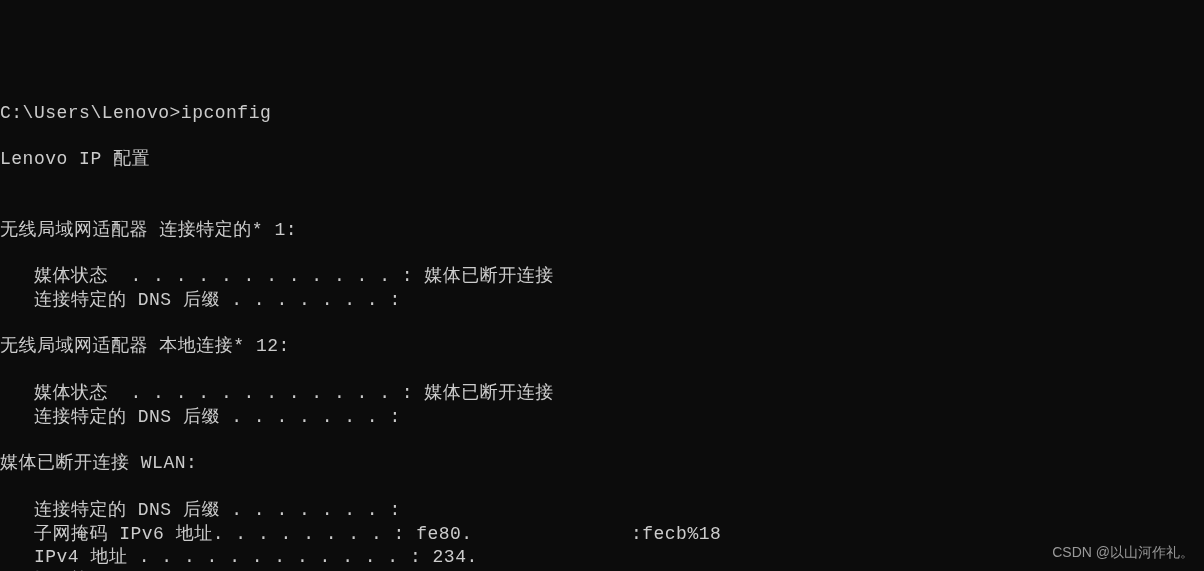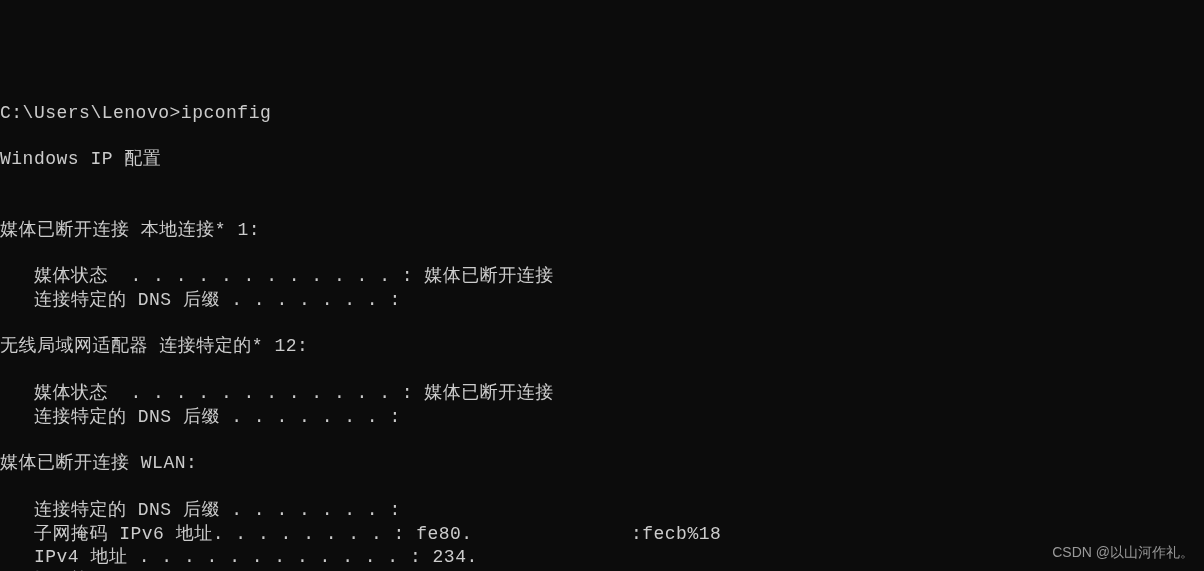--- a/index.html
+++ b/index.html
@@ -35,29 +35,29 @@
       margin-left: 20px;
     }
   </style>
 </head>
 <body>
 
 
 
 <div class="terminal"><span><span>C:\Users\Lenovo&gt;</span><span>ipconfig</span></span>
 
-<span>Windows IP 配置</span>
+<span>Lenovo IP 配置</span>
 
 
-<span>媒体已断开连接 本地连接* 1:</span>
+<span>无线局域网适配器 连接特定的* 1:</span>
 
 <span><span>   媒体状态  . . . . . . . . . . . . :</span><span> 媒体已断开连接</span></span>
 <span><span>   连接特定的 DNS 后缀 . . . . . . . :</span><span></span></span>
 
-<span>无线局域网适配器 连接特定的* 12:</span>
+<span>无线局域网适配器 本地连接* 12:</span>
 
 <span><span>   媒体状态  . . . . . . . . . . . . :</span><span> 媒体已断开连接</span></span>
 <span><span>   连接特定的 DNS 后缀 . . . . . . . :</span><span></span></span>
 
 <span>媒体已断开连接 WLAN:</span>
 
 <span><span>   连接特定的 DNS 后缀 . . . . . . . :</span><span></span></span>
 <span><span>   子网掩码 IPv6 地址. . . . . . . . :</span><span> fe80.              :fecb%18</span></span>
 <span><span>   IPv4 地址 . . . . . . . . . . . . :</span><span> 234.</span></span>
 <span><span>   子网掩码  . . . . . . . . . . . . :</span><span> 255.</span></span>

